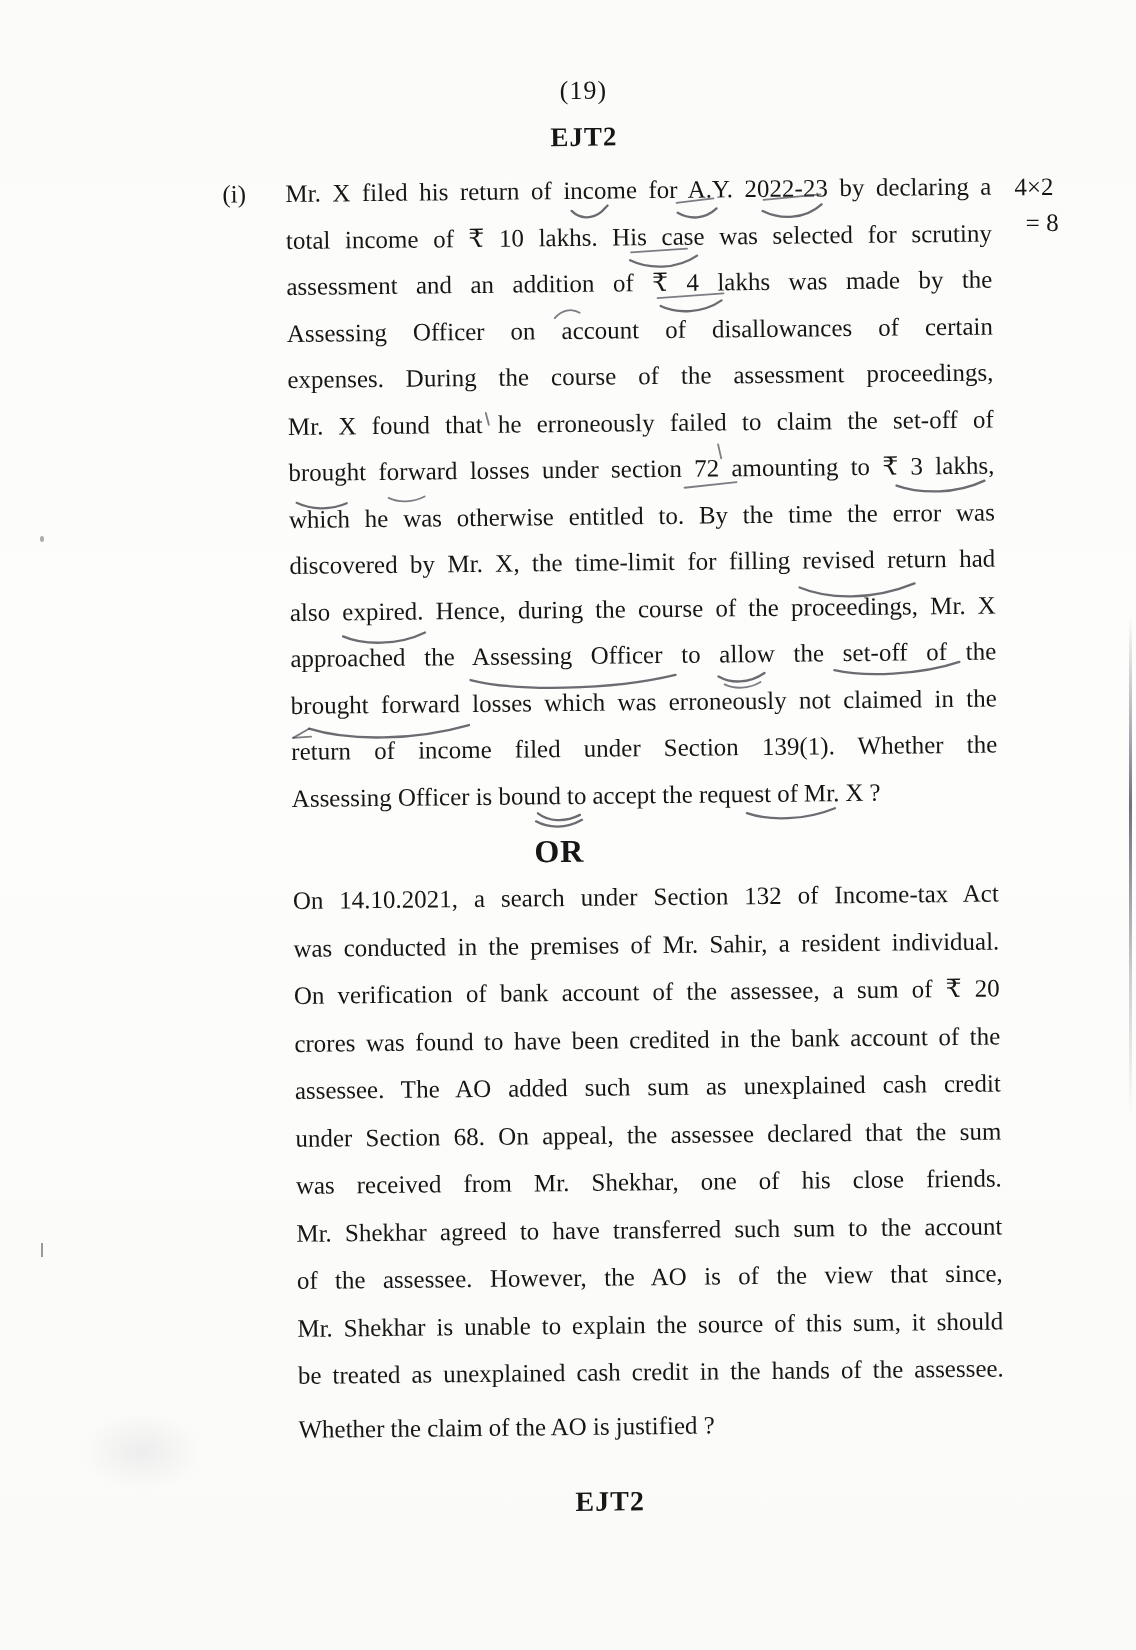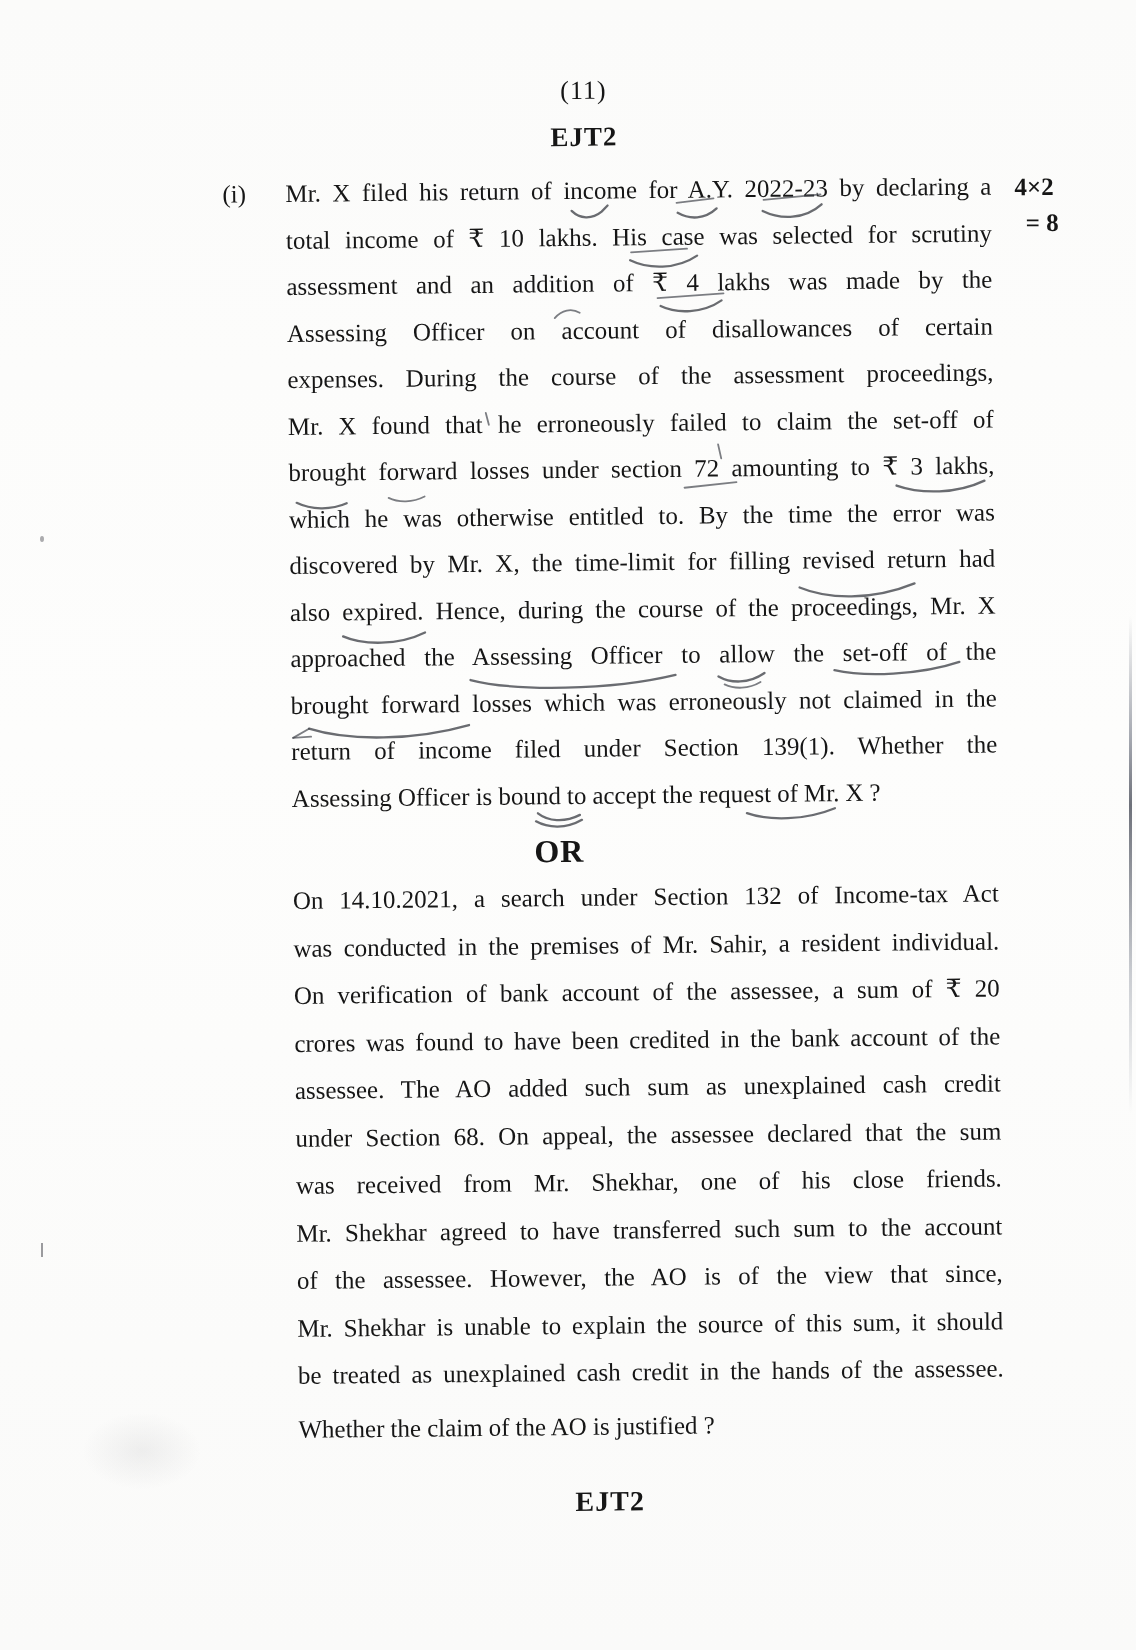--- a/index.html
+++ b/index.html
@@ -8,21 +8,21 @@
     background:linear-gradient(180deg,#fbfbfa 0%,#fdfdfc 45%,#fafaf9 100%);
     font-family:"Liberation Serif","DejaVu Serif","DejaVu Sans",serif;
     color:#161616;
   }
   .rot{position:absolute;left:0;top:0;width:1136px;height:1650px;
     transform:rotate(-0.6deg);transform-origin:568px 820px;}
   .cx{position:absolute;transform:translateX(-50%);white-space:nowrap;}
   .page-number{top:76px;left:591px;font-size:26px;letter-spacing:1px;}
   .head-code{top:122px;left:591px;font-size:27px;font-weight:700;letter-spacing:1px;}
   .q-label{position:absolute;left:229px;top:168px;font-size:25px;line-height:46.5px;}
-  .marks{position:absolute;font-weight:700;font-size:25px;white-space:nowrap;}
+  .marks{position:absolute;font-weight:400;font-size:25px;white-space:nowrap;}
   .marks-1{left:1021px;top:178px;}
   .marks-2{left:1032px;top:214px;}
   .col{position:absolute;left:292px;width:706px;}
   .q1{top:168px;}
   .q2{top:874px;}
   .tline{
     font-size:25px;line-height:46.5px;height:46.5px;overflow:hidden;
     text-align:justify;text-align-last:justify;text-justify:inter-word;
     word-spacing:-0.2px;white-space:normal;
   }
@@ -47,21 +47,21 @@
     background:rgba(90,90,96,.5);border-radius:50%;}
   .margin-tick{position:absolute;left:41px;top:1243px;width:2px;height:14px;
     background:rgba(75,75,82,.55);}
 </style>
 </head>
 <body>
 
 <div class="page">
   <div class="rot">
 
-    <div class="cx page-number">(11)</div>
+    <div class="cx page-number">(19)</div>
     <div class="cx head-code">EJT2</div>
 
     <div class="q-label">(i)</div>
 
     <div class="marks marks-1">4×2</div>
     <div class="marks marks-2">= 8</div>
 
     <div class="col q1">
       <div class="tline">Mr. X filed his return of income for A.Y. 2022-23 by declaring a</div>
       <div class="tline">total income of ₹ 10 lakhs. His case was selected for scrutiny</div>

